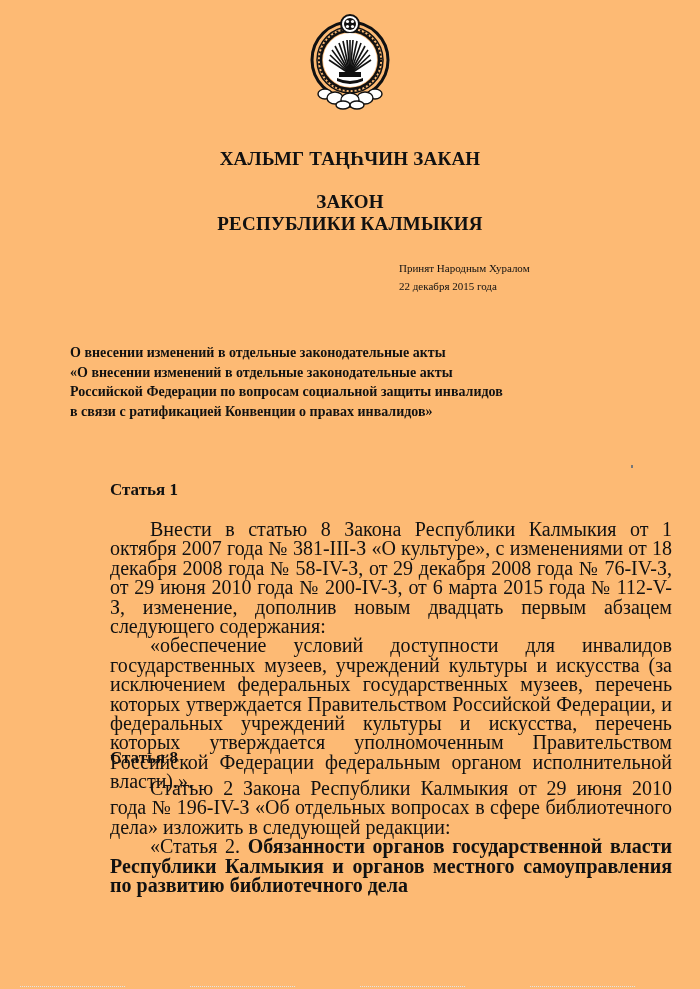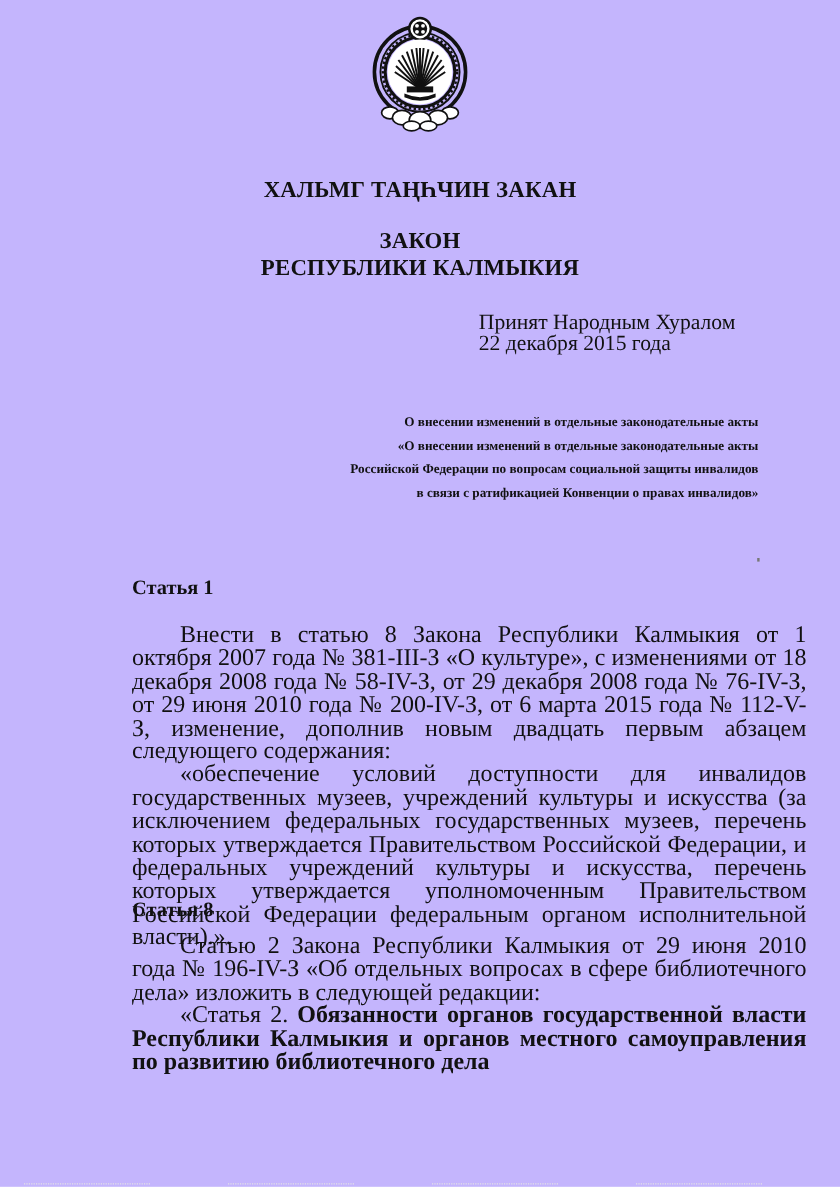--- a/index.html
+++ b/index.html
@@ -12,21 +12,21 @@
       height: 989px;
       position: relative;
       overflow: hidden;
       font-family: "Liberation Serif", "DejaVu Serif", serif;
       color: #111111;
     }
     .page {
       position: absolute;
       left: 0; top: 0;
       width: 700px; height: 989px;
-      background: #c4b5fd;
+      background: #fdba74;
     }
     .emblem {
       position: absolute;
       left: 305px;
       top: 12px;
       width: 90px;
       height: 98px;
     }
     .center-title {
       position: absolute;
@@ -36,31 +36,31 @@
       font-weight: bold;
       font-size: 19px;
       letter-spacing: 0.2px;
     }
     .kalmyk-title { top: 148px; }
     .law-title { top: 191px; line-height: 22px; }
     .adopted {
       position: absolute;
       left: 399px;
       top: 260px;
-      font-size: 18px;
+      font-size: 11px;
       line-height: 17.5px;
     }
     .subject {
       position: absolute;
       left: 70px;
       width: 562px;
       top: 343px;
-      text-align: right;
+      text-align: left;
       font-weight: bold;
-      font-size: 11px;
+      font-size: 14px;
       line-height: 19.5px;
     }
     .article-heading {
       position: absolute;
       left: 110px;
       font-weight: bold;
       font-size: 17px;
     }
     .article1-heading { top: 480px; }
     .article2-heading { top: 748px; }

